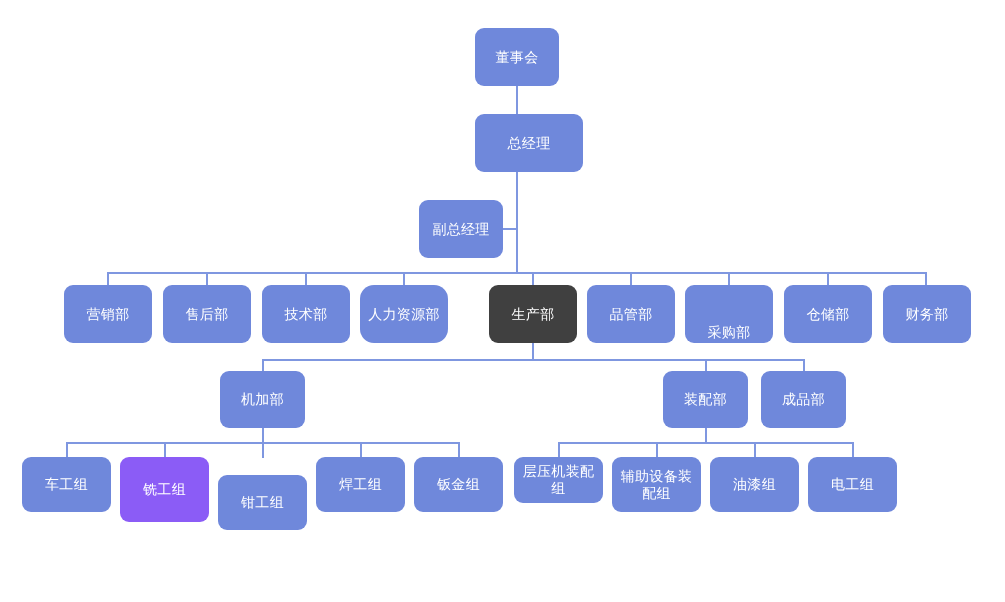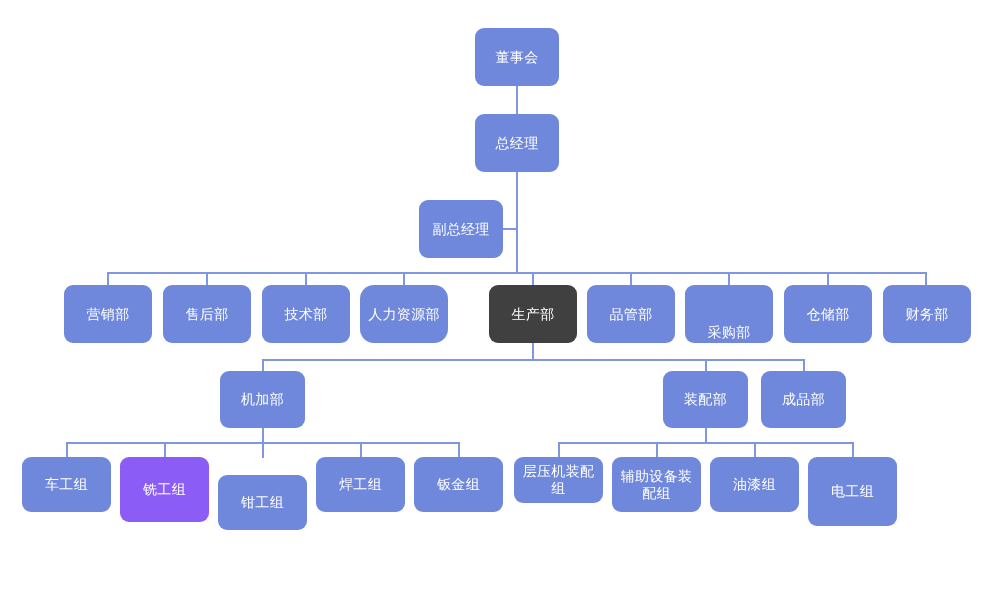--- a/index.html
+++ b/index.html
@@ -80,21 +80,21 @@
       <div class="conn conn-h" style="left: 558px; top: 442px; width: 295px; background: rgb(127, 151, 224);"></div>
       <div class="conn conn-v" style="left: 558px; top: 442px; height: 16px; background: rgb(127, 151, 224);"></div>
       <div class="conn conn-v" style="left: 656px; top: 442px; height: 16px; background: rgb(127, 151, 224);"></div>
       <div class="conn conn-v" style="left: 754px; top: 442px; height: 16px; background: rgb(127, 151, 224);"></div>
       <div class="conn conn-v" style="left: 852px; top: 442px; height: 16px; background: rgb(127, 151, 224);"></div>
     </div>
   <div id="node-layer">
       <div class="node" style="left: 475px; top: 28px; width: 84px; height: 58px; background: rgb(111, 136, 219); color: rgb(255, 255, 255);">
         <span class="node-label">董事会</span>
       </div>
-      <div class="node" style="left: 475px; top: 114px; width: 84px; height: 58px; background: rgb(111, 136, 219); color: rgb(255, 255, 255);">
+      <div class="node" style="left: 475px; top: 114px; width: 108px; height: 58px; background: rgb(111, 136, 219); color: rgb(255, 255, 255);">
         <span class="node-label">总经理</span>
       </div>
       <div class="node" style="left: 419px; top: 200px; width: 84px; height: 58px; background: rgb(111, 136, 219); color: rgb(255, 255, 255);">
         <span class="node-label">副总经理</span>
       </div>
       <div class="node" style="left: 64px; top: 285px; width: 88px; height: 58px; background: rgb(111, 136, 219); color: rgb(255, 255, 255);">
         <span class="node-label">营销部</span>
       </div>
       <div class="node" style="left: 163px; top: 285px; width: 88px; height: 58px; background: rgb(111, 136, 219); color: rgb(255, 255, 255);">
         <span class="node-label">售后部</span>
@@ -146,17 +146,17 @@
       </div>
       <div class="node" style="left: 514px; top: 457px; width: 89px; height: 46px; background: rgb(111, 136, 219); color: rgb(255, 255, 255);">
         <span class="node-label">层压机装配组</span>
       </div>
       <div class="node" style="left: 612px; top: 457px; width: 89px; height: 55px; background: rgb(111, 136, 219); color: rgb(255, 255, 255);">
         <span class="node-label">辅助设备装配组</span>
       </div>
       <div class="node" style="left: 710px; top: 457px; width: 89px; height: 55px; background: rgb(111, 136, 219); color: rgb(255, 255, 255);">
         <span class="node-label">油漆组</span>
       </div>
-      <div class="node" style="left: 808px; top: 457px; width: 89px; height: 69px; background: rgb(111, 136, 219); color: rgb(255, 255, 255); text-align: right;">
+      <div class="node" style="left: 808px; top: 457px; width: 89px; height: 55px; background: rgb(111, 136, 219); color: rgb(255, 255, 255); text-align: right;">
         <span class="node-label">电工组</span>
       </div>
     </div>
 </div>
 
 </body></html>

